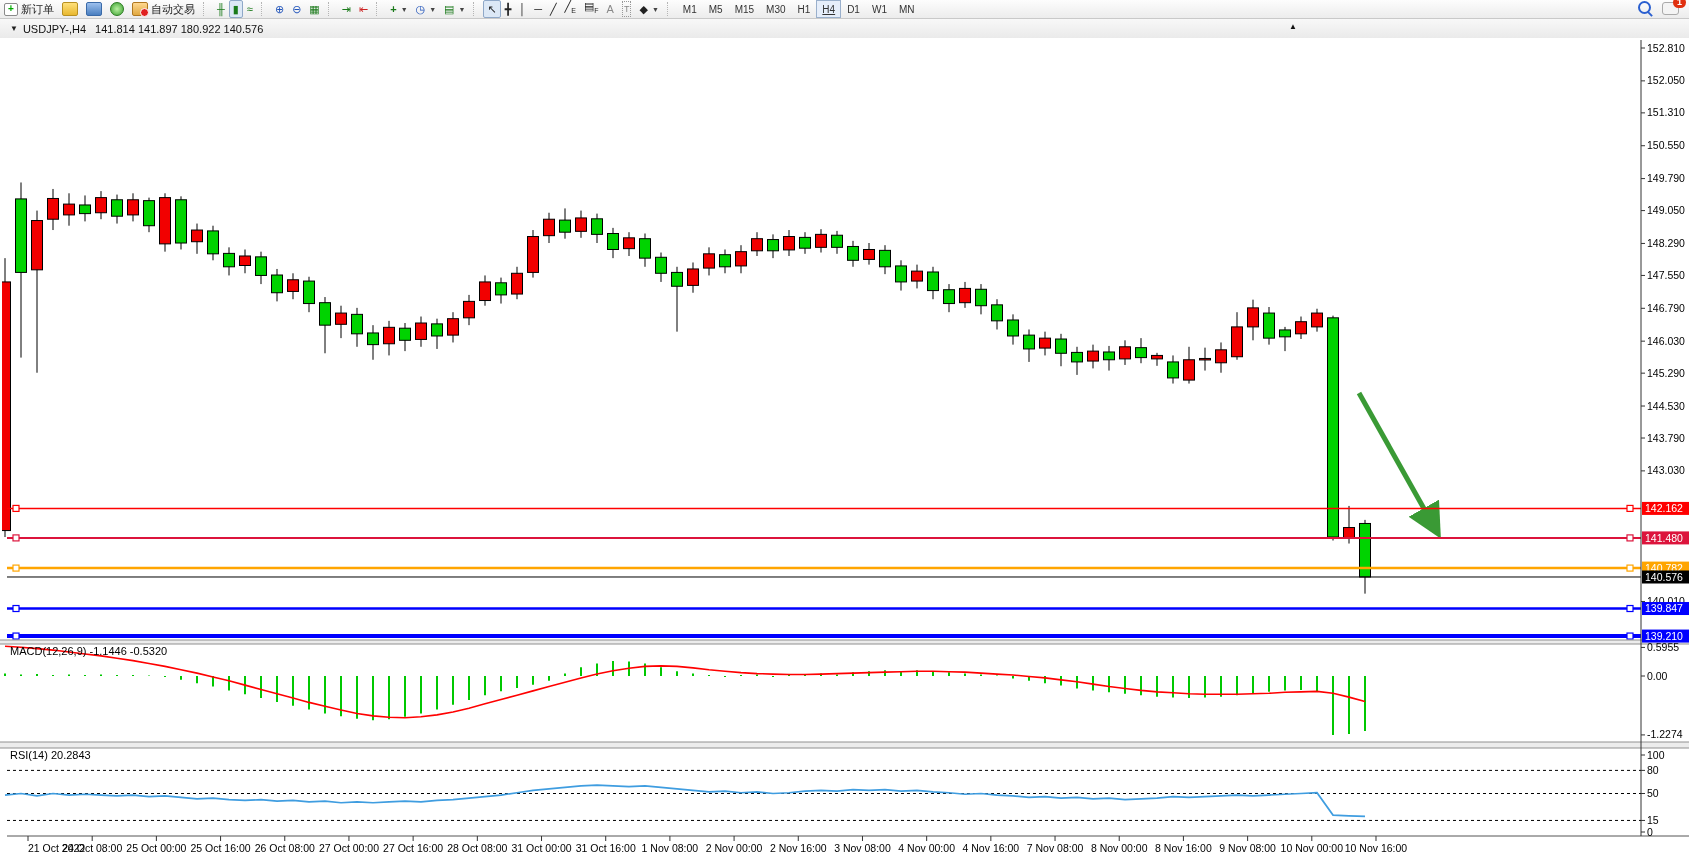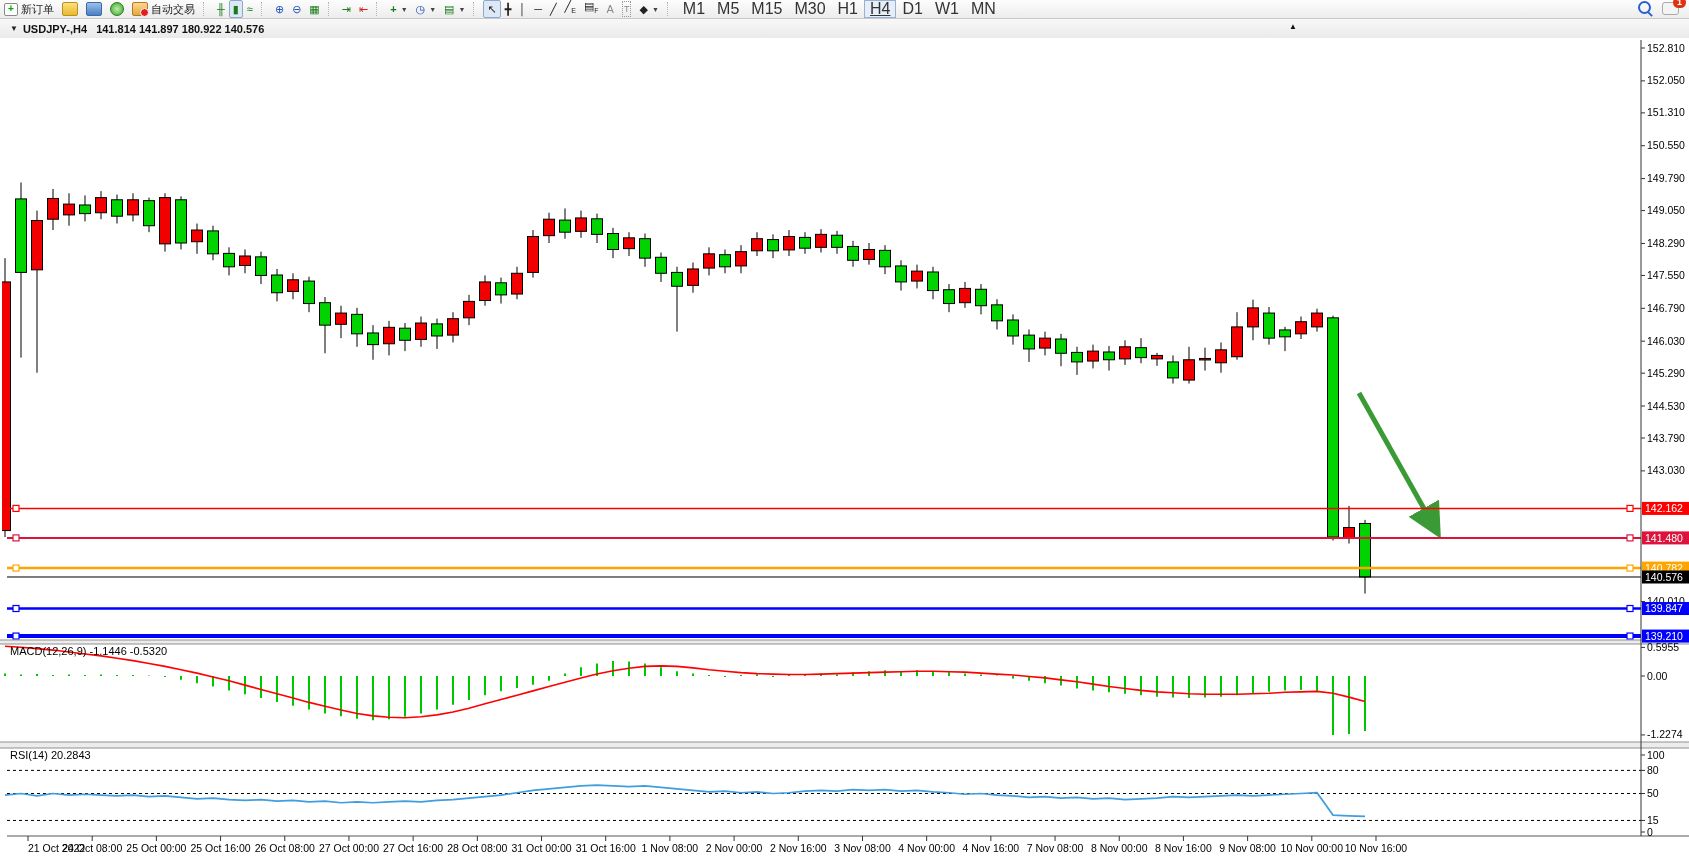--- a/index.html
+++ b/index.html
@@ -16,33 +16,33 @@
   .caret{font-size:7px;color:#444;margin-left:1px;}
   .ic{display:inline-block;width:14px;height:12px;border-radius:2px;text-align:center;
     font-size:10px;line-height:12px;color:#fff;}
   .ic-neworder{background:#fff;border:1px solid #8a8a8a;color:#0a0;width:12px;height:11px;font-weight:bold;line-height:10px;}
   .ic-yellow{background:linear-gradient(#ffe07a,#e8b830);border:1px solid #b89020;}
   .ic-blue{background:linear-gradient(#9cc0ee,#4a7fc0);border:1px solid #3a6aa8;}
   .ic-green{background:radial-gradient(#b8f0a0,#3aa030);border:1px solid #2a7a20;border-radius:50%;width:12px;height:12px;}
   .ic-folder{background:linear-gradient(#ffd890,#e0a840);border:1px solid #b07820;position:relative;}
   .ic-folder i{position:absolute;right:-2px;bottom:-2px;width:7px;height:7px;background:#e02020;border-radius:50%;border:1px solid #fff;font-style:normal;}
   .gb{color:#1a7a1a;} .bb{color:#2255bb;} .rb{color:#cc2222;}
-  .tf{padding:0 5px;height:16px;display:flex;align-items:center;border:1px solid transparent;font-size:16px;color:#333;}
+  .tf{padding:0 5px;height:16px;display:flex;align-items:center;border:1px solid transparent;font-size:10px;color:#333;}
   .tf.active{border:1px solid #9ab0cc;background:#e6eefa;text-decoration:underline;}
   .toolbar-right{position:absolute;right:4px;top:1px;height:16px;display:flex;align-items:center;gap:8px;}
   .searchic{width:9px;height:9px;border:2px solid #2a5fd0;border-radius:50%;position:relative;display:inline-block;}
   .searchic i{position:absolute;width:2px;height:6px;background:#2a5fd0;transform:rotate(-45deg);left:9px;top:8px;}
   .chatic{position:relative;width:15px;height:11px;border:1px solid #aaa;border-radius:3px;background:#f4f4f4;display:inline-block;}
   .badge{position:absolute;right:-7px;top:-5px;min-width:11px;height:11px;border-radius:6px;background:#e03010;
     color:#fff;font-size:9px;line-height:11px;text-align:center;font-weight:bold;padding:0 1px;}
   
   .titlebar{position:absolute;left:0;top:19px;width:1689px;height:19px;background:linear-gradient(#f8f8f8,#eaeaea);
     border-bottom:1px solid #b8b8b8;display:flex;align-items:center;font-size:11px;color:#111;}
   .titlebar .dd{font-size:8px;margin:0 5px 0 10px;color:#222;}
-  .titlebar b{font-weight:bold;margin-right:9px;}
+  .titlebar b{font-weight:normal;margin-right:9px;}
   .shiftmark{position:absolute;left:1289px;top:3px;font-size:8px;color:#111;}
   .leftedge{position:absolute;left:0;top:38px;width:7px;height:820px;
     background:linear-gradient(90deg,#ffffff 0 2px,#c8c8c8 2px 3px,#efefef 3px 6px,#c8c8c8 6px 7px);}
   .rightedge{position:absolute;left:1683px;top:38px;width:6px;height:820px;background:#ececec;border-left:1px solid #cccccc;}
   .bottomedge{position:absolute;left:0;top:858px;width:1689px;height:4px;background:#ececec;}
   #chart{position:absolute;left:0;top:38px;}
   svg text{font-family:"Liberation Sans",sans-serif;}
 </style>
 </head>
 <body>

